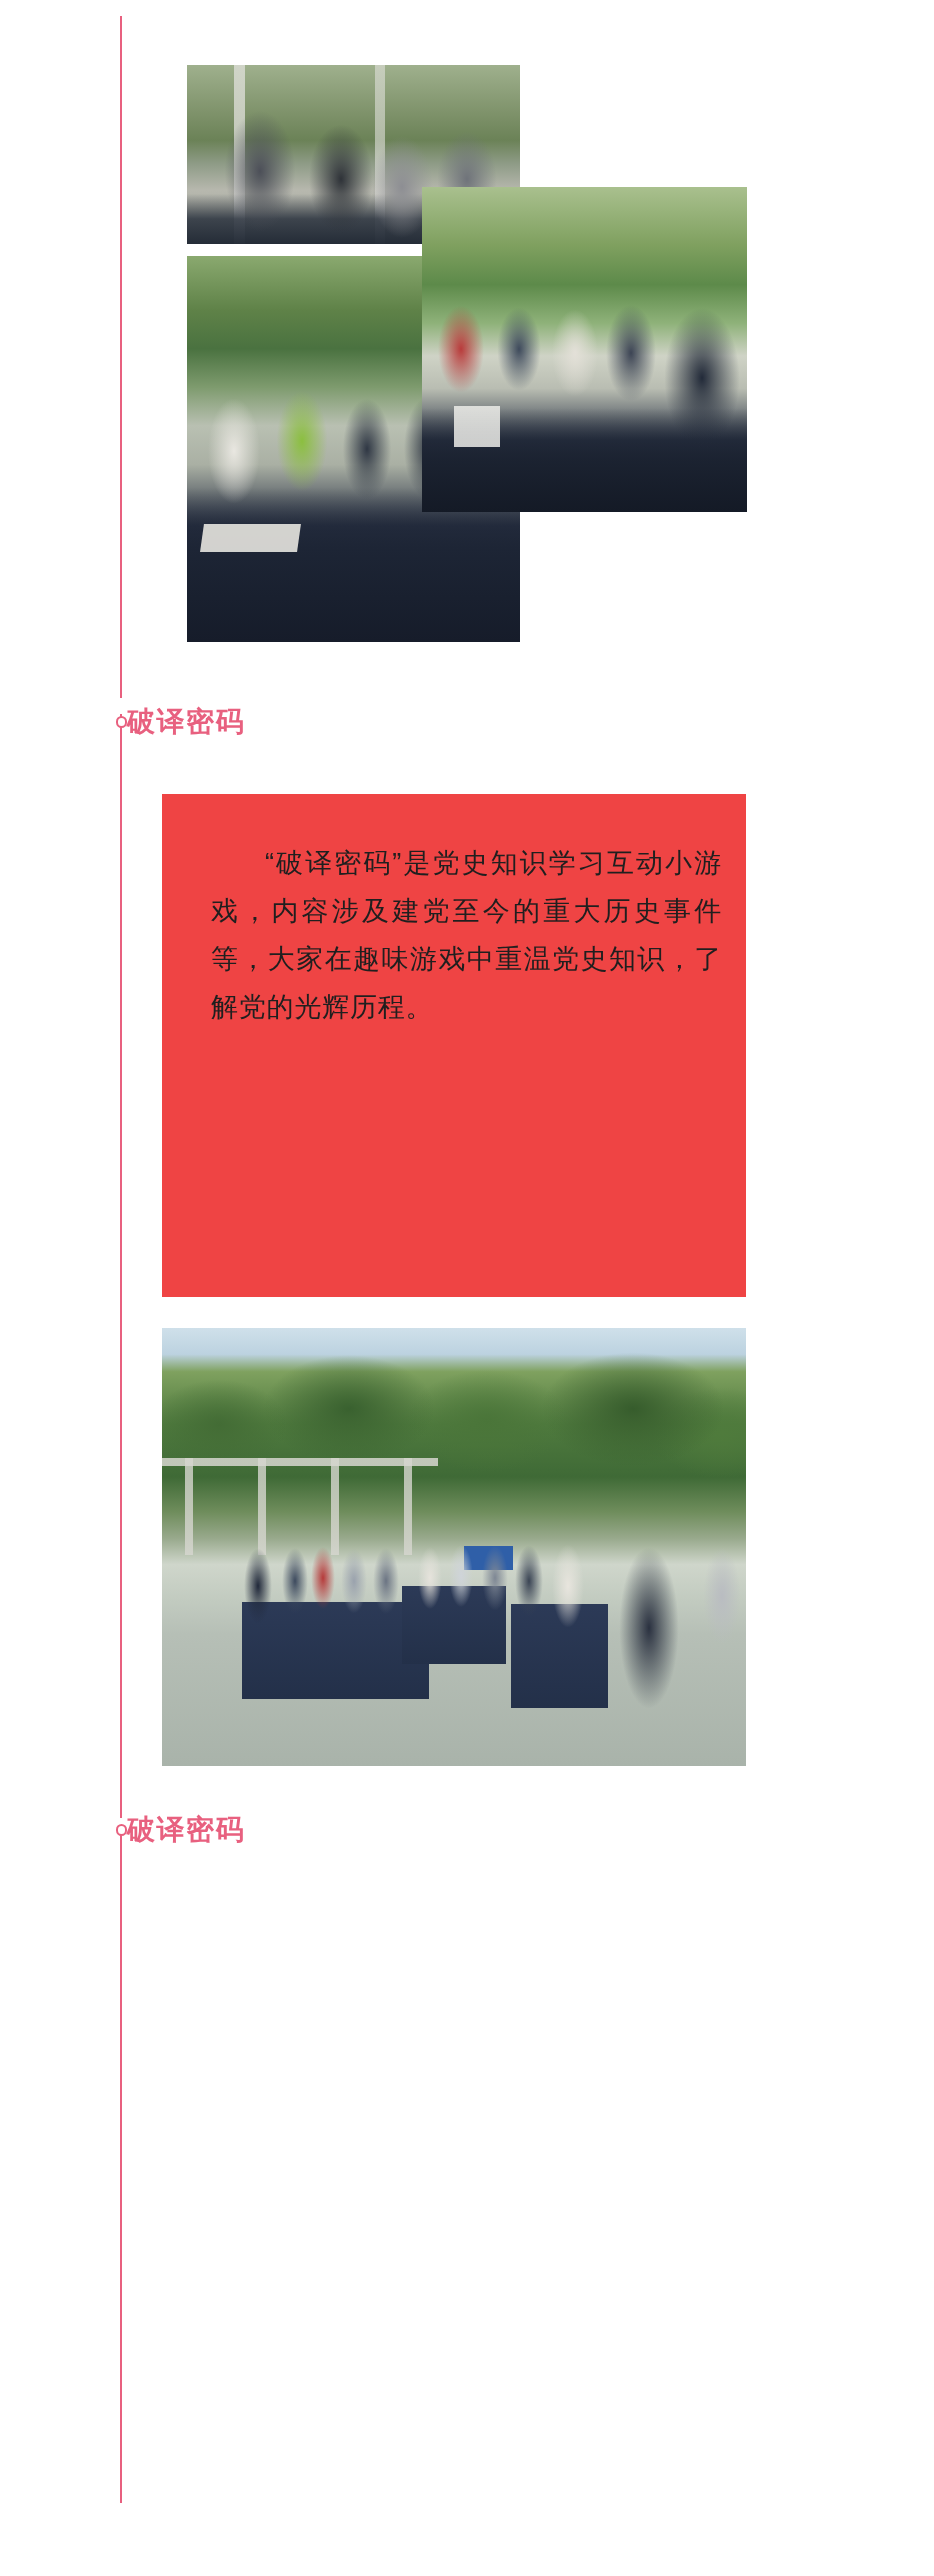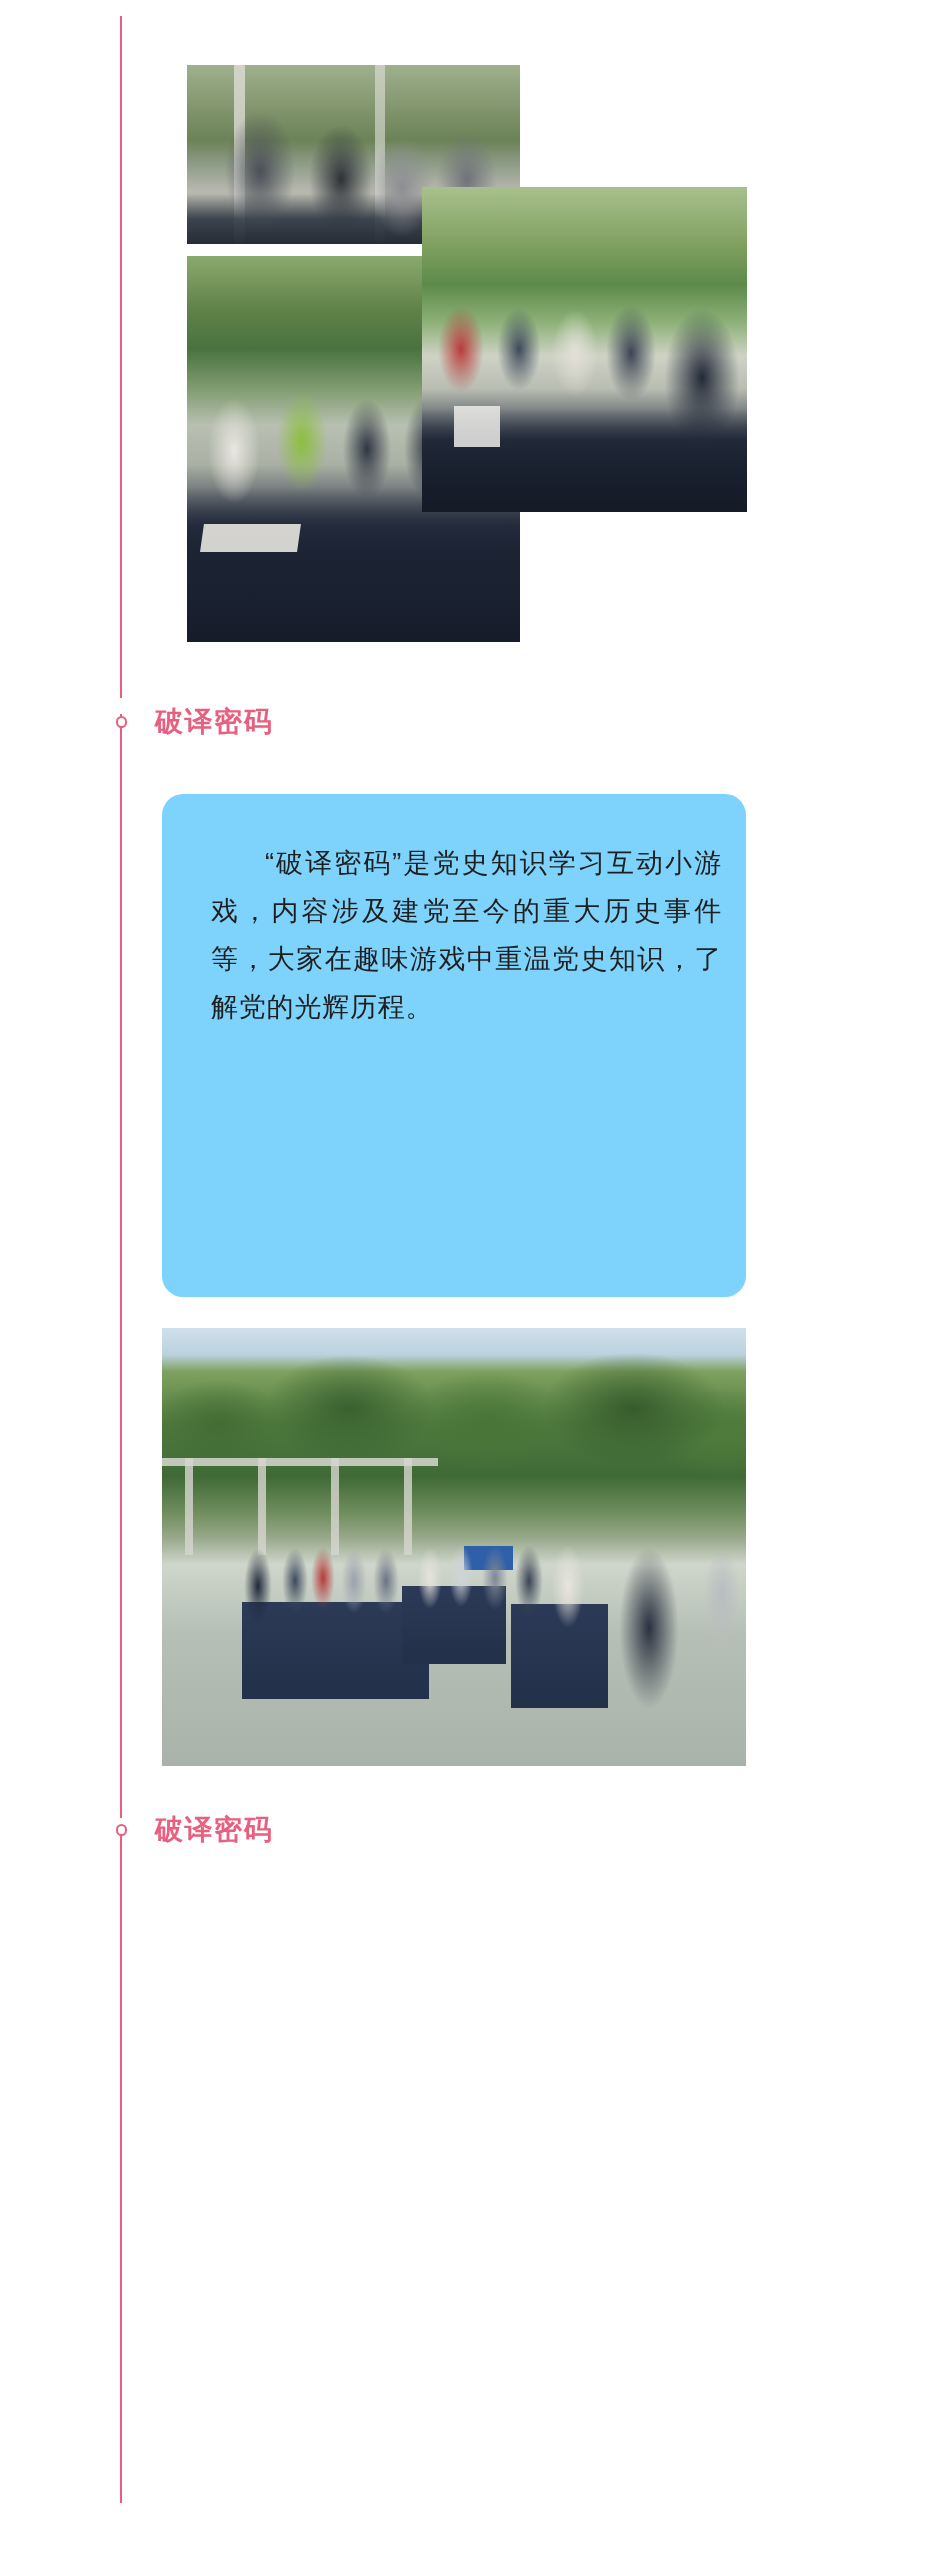--- a/index.html
+++ b/index.html
@@ -118,21 +118,21 @@
     background: #e7e6e0;
     transform: skewX(-8deg);
     opacity: .9;
   }
 
   
   .section-head {
     position: absolute;
     display: flex;
     align-items: center;
-    gap: 28px;
+    gap: 0;
   }
   .head-bullet {
     width: 11.4px;
     height: 11.4px;
     border: 2.4px solid #e8607f;
     border-radius: 50%;
     background: #ffffff;
     box-sizing: border-box;
     margin-left: -6.5px;
   }
@@ -142,24 +142,23 @@
     font-weight: bold;
     letter-spacing: 1.6px;
     line-height: 1;
   }
   .head-1 { left: 122px; top: 708px; }
   .head-2 { left: 122px; top: 1816px; }
 
   
   .text-card {
     position: absolute;
-    background: #7dd3fc;
+    background: #ef4444;
     box-sizing: border-box;
     padding: 45px 24px 41px 49px;
-    border-radius: 21px;
   }
   .text-card p {
     margin: 0;
     color: #1f1f1f;
     font-size: 27px;
     line-height: 1.78;
     letter-spacing: 0.8px;
     text-align: justify;
     text-indent: 2em;
   }

